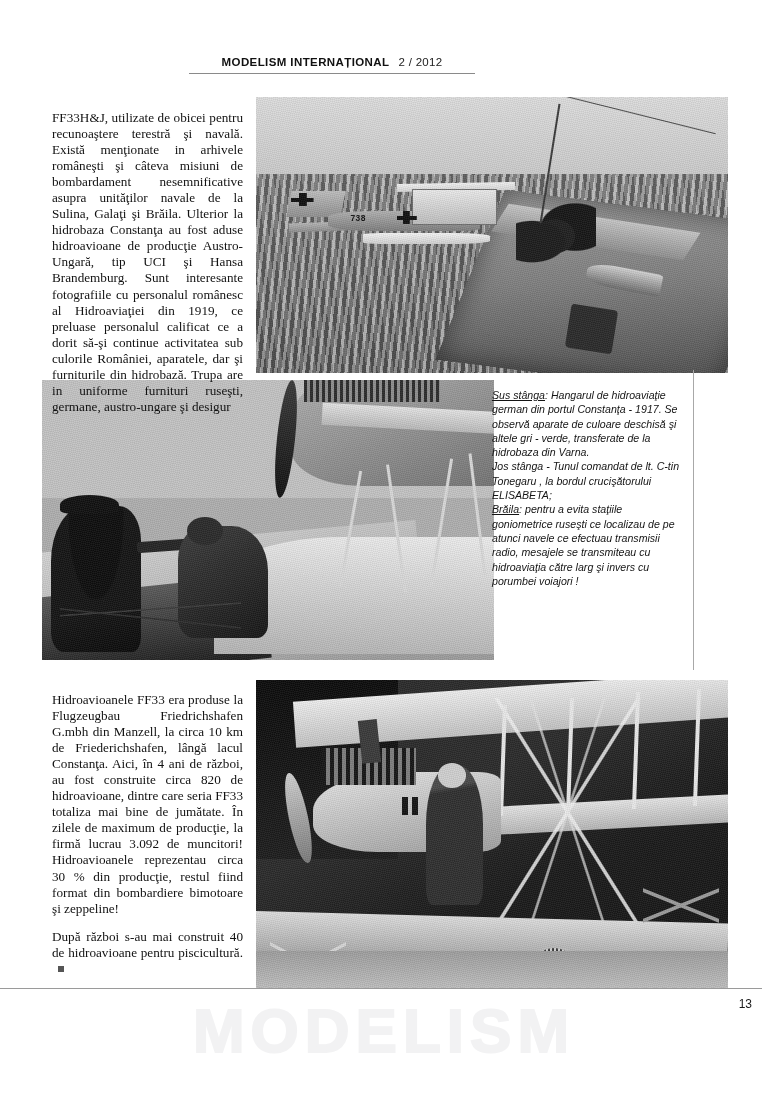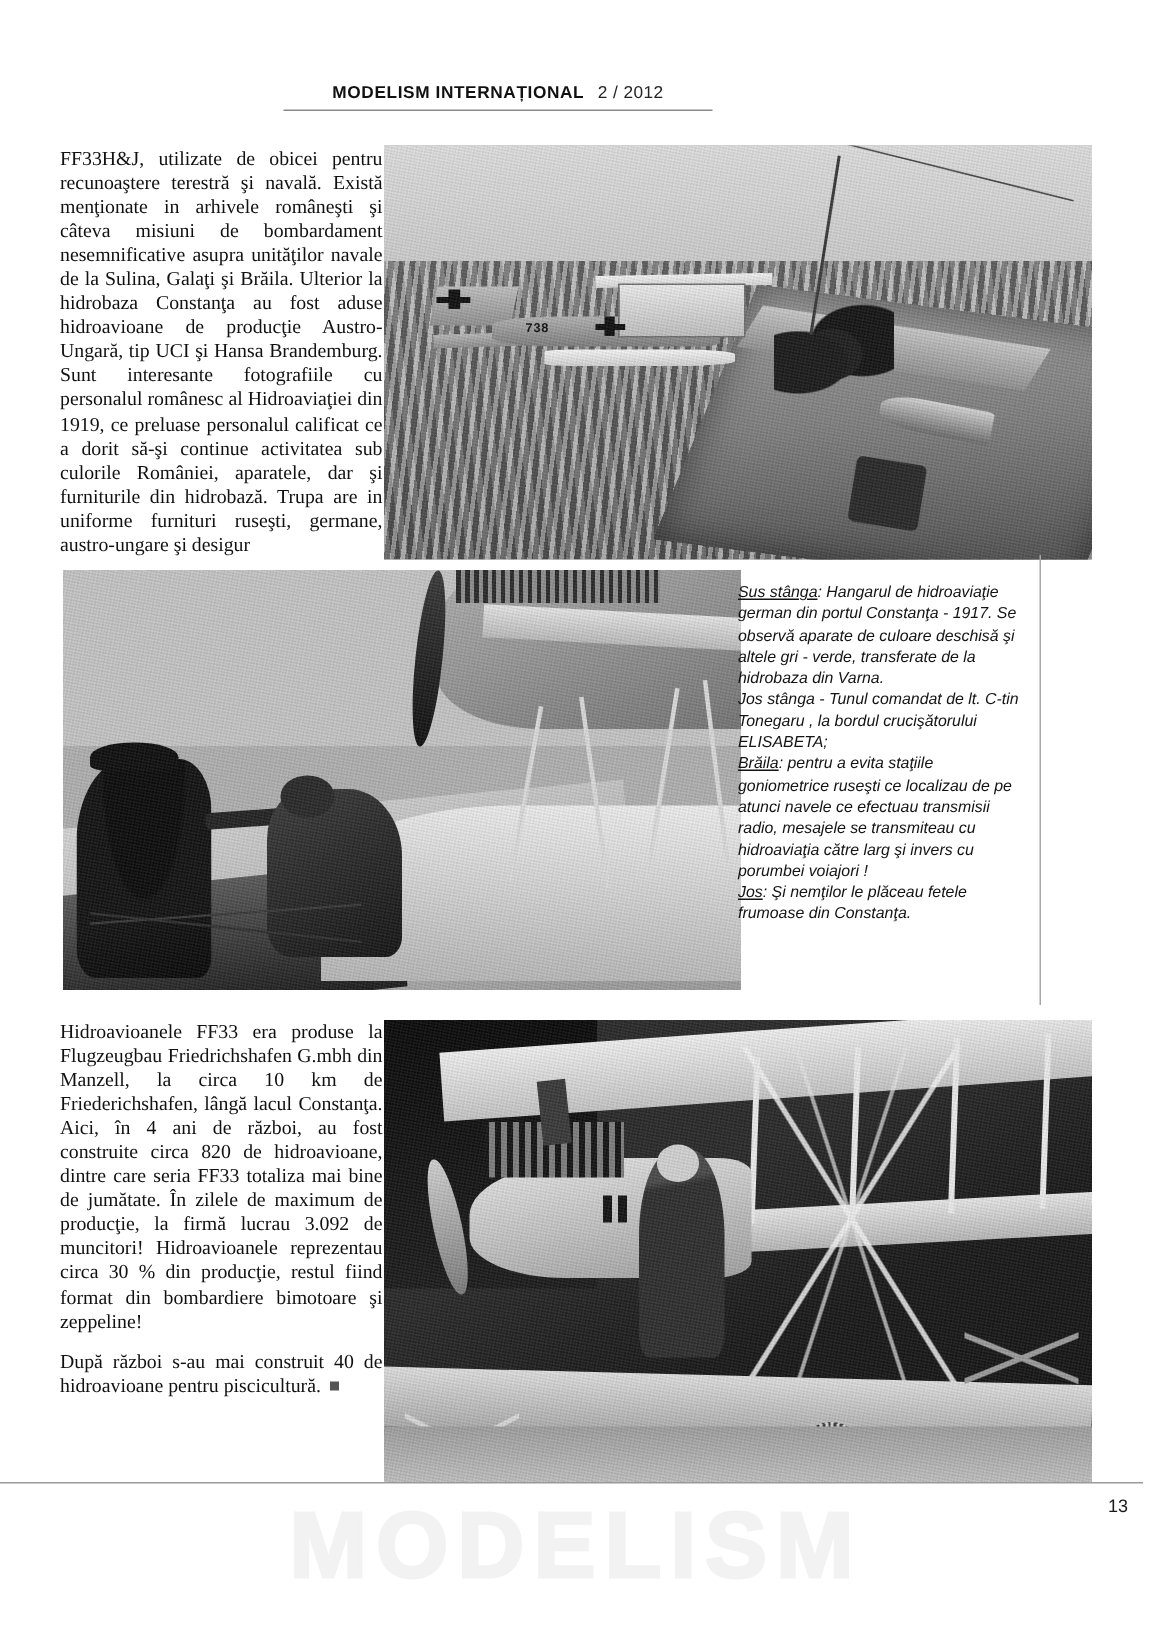--- a/index.html
+++ b/index.html
@@ -106,21 +106,21 @@
     font-family: "Liberation Serif", serif;
     font-size: 13.2px;
     line-height: 16.05px;
     text-align: justify;
     text-justify: inter-word;
     color: #111;
     -webkit-hyphens: none;
     hyphens: none;
   }
   .bodycol p {
-    margin: 0;
+    margin: 12px;
   }
   .bodycol p + p {
     margin-top: 11px;
   }
   #col-top    { left: 40px; top: 98px;  width: 215px; }
   #col-bottom { left: 40px; top: 680px; width: 215px; }
 
   .endmark {
     display: inline-block;
     width: 6px;
@@ -143,21 +143,21 @@
     color: #141414;
     text-align: left;
   }
   #caption p { margin: 0; }
   #caption .lbl { text-decoration: underline; }
 
   
   .photo {
     position: absolute;
     overflow: hidden;
-    background: #84cc16;
+    background: #a3a3a3;
   }
   .photo .scene { position: absolute; inset: 0; }
   .photo .grain {
     position: absolute; inset: 0;
     background-image:
       repeating-linear-gradient(12deg, rgba(255,255,255,.05) 0 1px, rgba(0,0,0,.05) 1px 2px),
       repeating-linear-gradient(102deg, rgba(255,255,255,.04) 0 1px, rgba(0,0,0,.04) 1px 2px);
     opacity: .85;
     pointer-events: none;
   }
@@ -526,19 +526,18 @@
 
 <div class="bodycol" id="col-bottom">
   <p>Hidroavioanele FF33 era produse la Flugzeugbau Friedrichshafen G.mbh din Manzell, la circa 10 km de Friederichshafen, lângă lacul Constanţa. Aici, în 4 ani de război, au fost construite circa 820 de hidroavioane, dintre care seria FF33 totaliza mai bine de jumătate. În zilele de maximum de producţie, la firmă lucrau 3.092 de muncitori! Hidroavioanele reprezentau circa 30 % din producţie, restul fiind format din bombardiere bimotoare şi zeppeline!</p>
   <p><span>După război s-au mai construit 40 de hidroavioane pentru piscicultură.</span><span class="endmark"></span></p>
 </div>
 
 <div id="caption">
   <p><span class="lbl">Sus stânga</span><span>: </span><span>Hangarul de hidroaviaţie german din portul Constanţa - 1917. Se observă aparate de culoare deschisă şi altele gri - verde, transferate de la hidrobaza din Varna.</span></p>
   <p><span>Jos stânga - Tunul comandat de lt. C-tin Tonegaru , la bordul crucişătorului ELISABETA;</span></p>
   <p><span class="lbl">Brăila</span><span>: </span><span>pentru a evita staţiile goniometrice ruseşti ce localizau de pe atunci navele ce efectuau transmisii radio, mesajele se transmiteau cu hidroaviaţia către larg şi invers cu porumbei voiajori !</span></p>
-  <p><span class="lbl">Jos</span><span>: </span><span>Şi nemţilor le plăceau fetele frumoase din Constanţa.</span></p>
 </div>
 
 <div id="side-rule"></div>
 <div id="footer-rule"></div>
 <div id="folio">13</div>
 <div id="watermark">MODELISM</div>
 
 </body></html>

